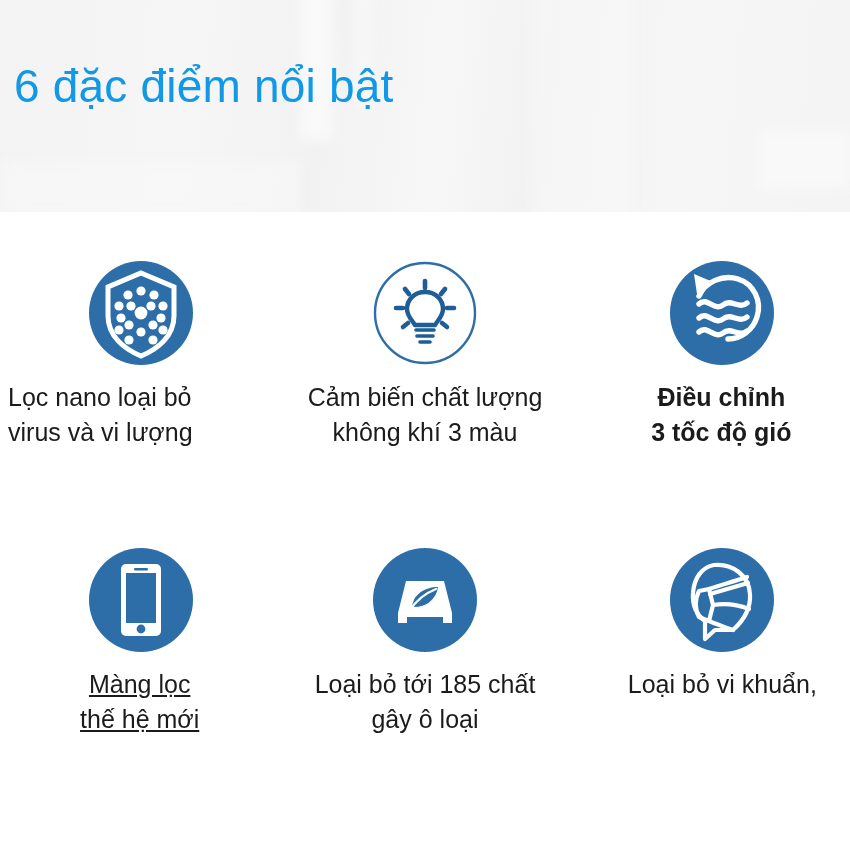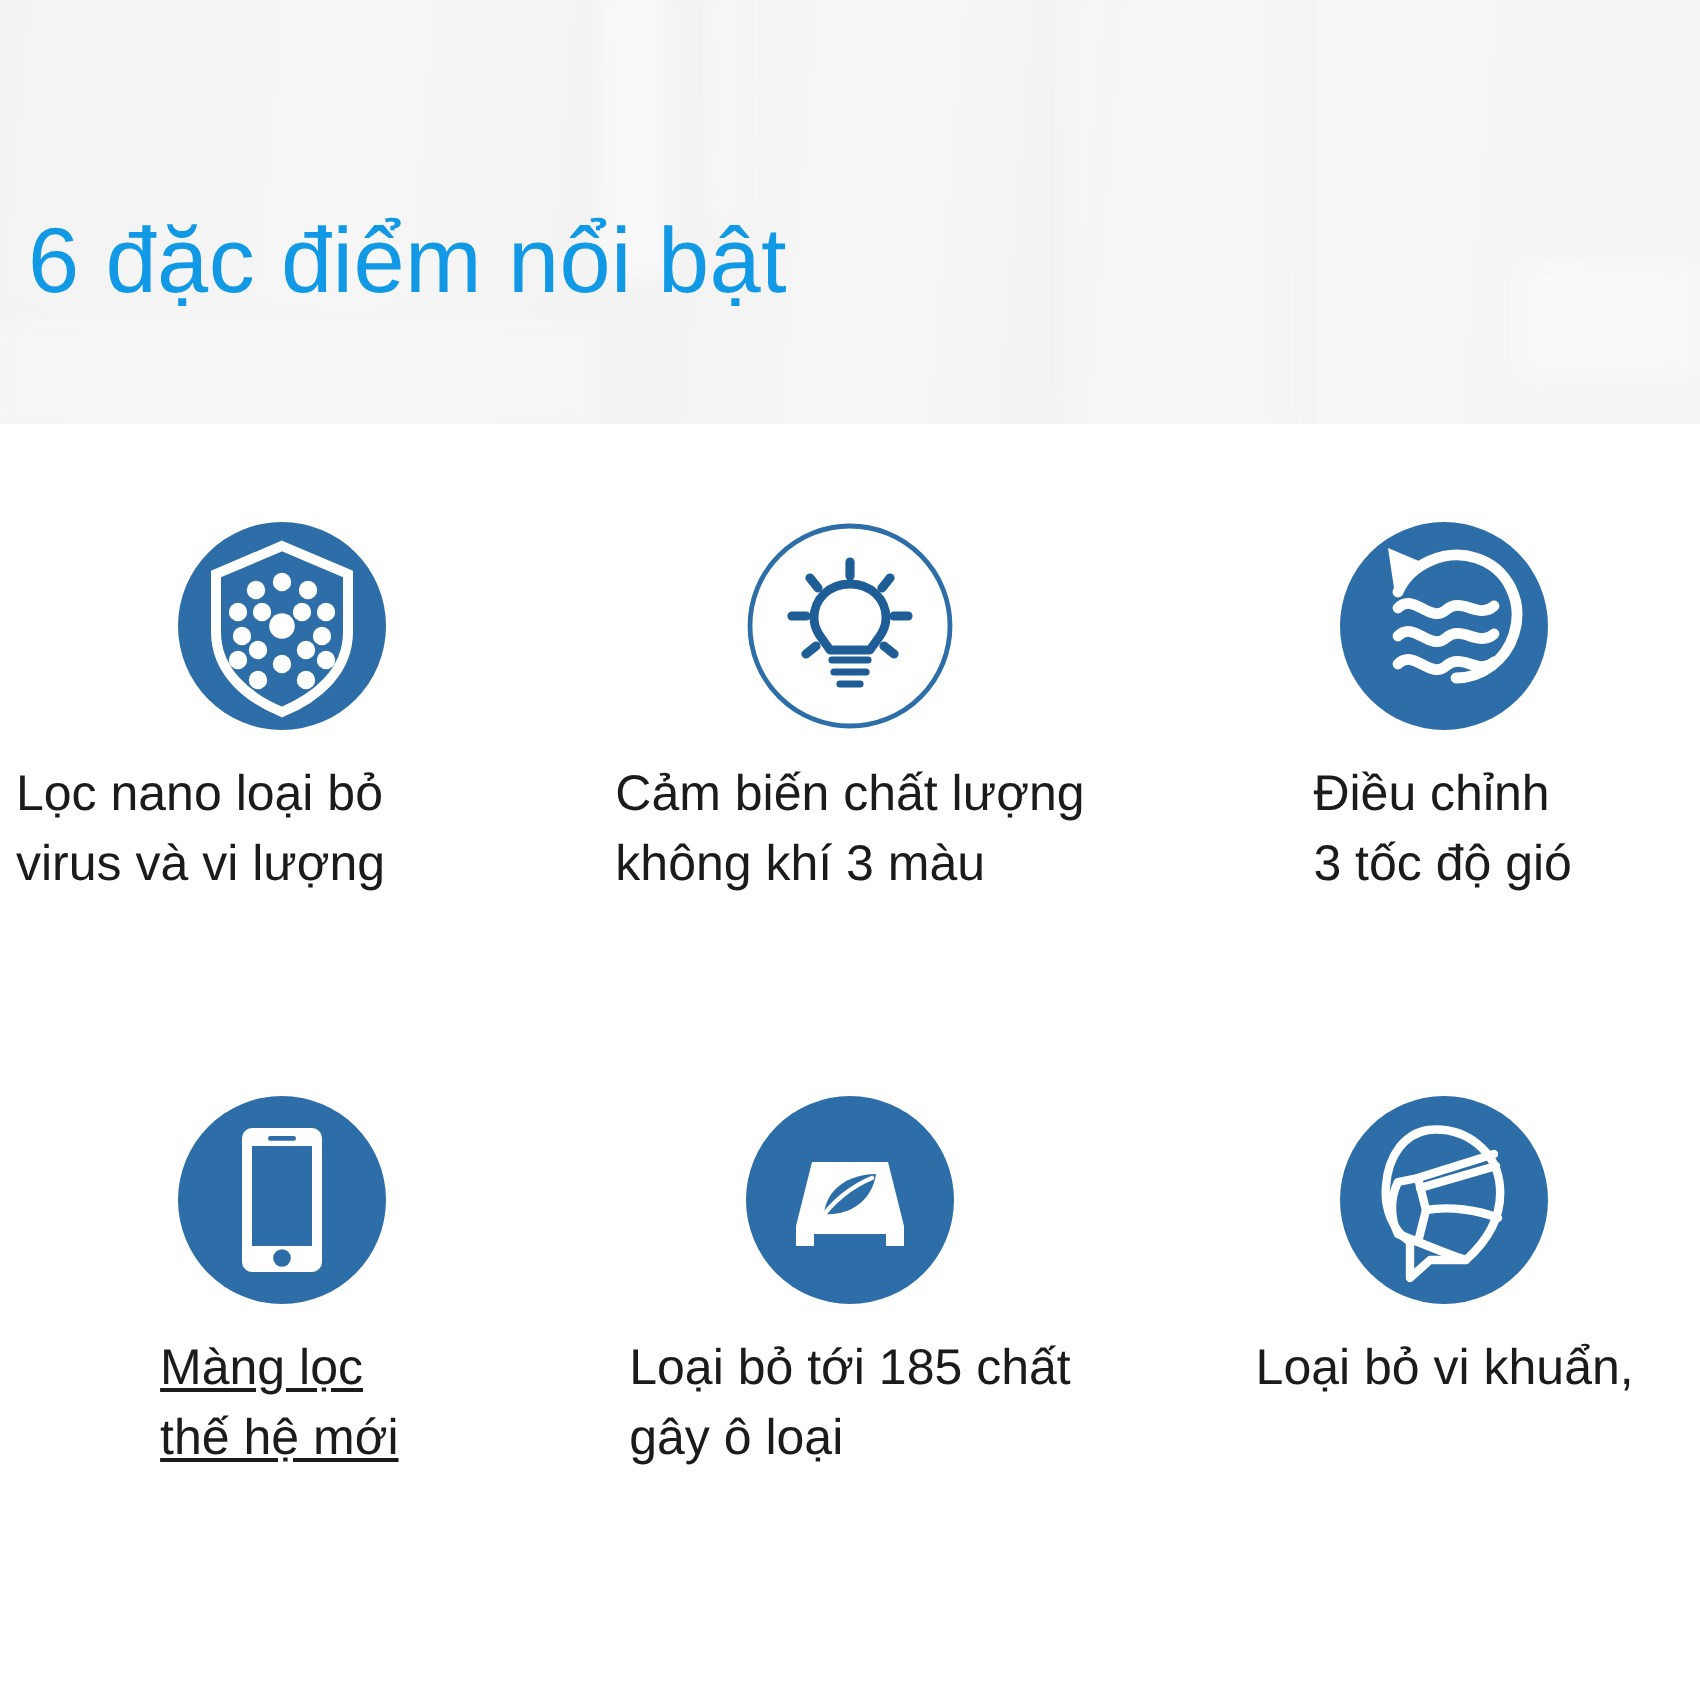--- a/index.html
+++ b/index.html
@@ -49,21 +49,20 @@
   .hero-title {
     position: absolute;
     left: 14px;
     top: 58px;
     font-size: 46px;
     line-height: 56px;
     font-weight: 400;
     color: #1199e6;
     letter-spacing: 0.2px;
     white-space: nowrap;
-    margin-top: 44px;
   }
 
   
   .features {
     position: absolute;
     left: 0;
     top: 212px;
     width: 850px;
     height: 638px;
   }
@@ -90,30 +89,31 @@
     height: 106px;
     display: block;
   }
   .icon-wrap svg { display: block; width: 106px; height: 106px; }
 
   .fcaption {
     margin-top: 14px;
     font-size: 25px;
     line-height: 35px;
     color: #1b1b1b;
+    text-align: center;
     white-space: nowrap;
   }
   .fcaption .ln { display: block; }
 
   
   .cell-1 .icon-wrap { margin-left: -2px; }
   .cell-1 .fcaption  { text-align: left; align-self: flex-start; margin-left: 8px; }
   .cell-2 .icon-wrap { margin-left: 0px; }
   .cell-3 .icon-wrap { margin-left: 28px; }
-  .cell-3 .fcaption  { margin-left: 26px; }
+  .cell-3 .fcaption  { margin-left: 26px; font-weight: bold; }
   .cell-4 .icon-wrap { margin-left: -2px; }
   .cell-4 .fcaption  { margin-left: -4px; text-decoration: underline; }
   .cell-5 .icon-wrap { margin-left: 0px; }
   .cell-6 .icon-wrap { margin-left: 28px; }
   .cell-6 .fcaption  { margin-left: 28px; }
 </style>
 </head>
 <body>
 
 <div id="page">

